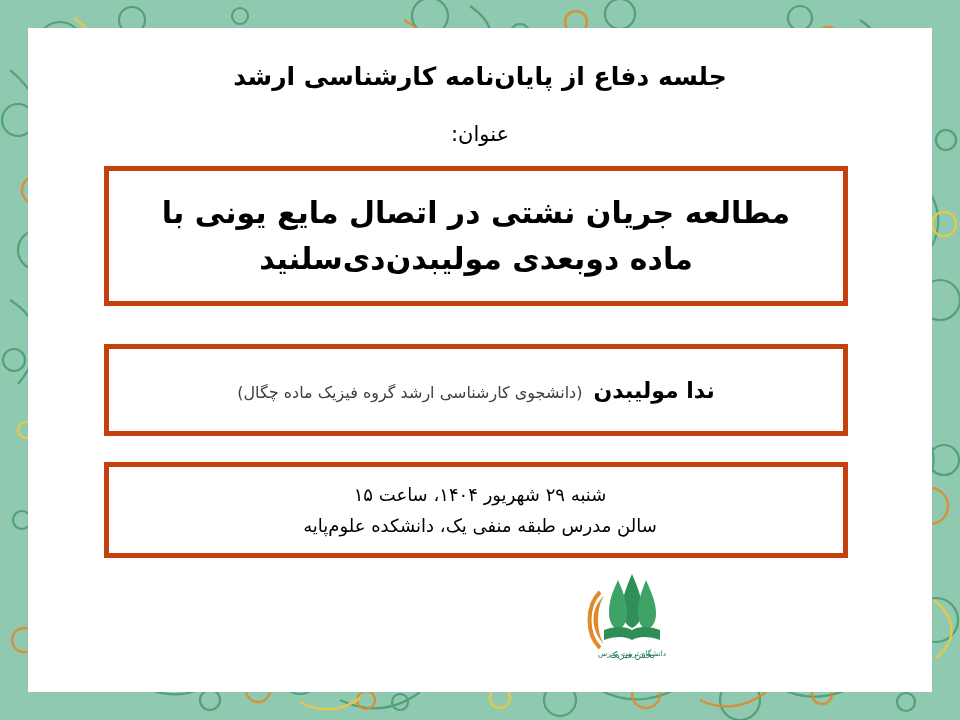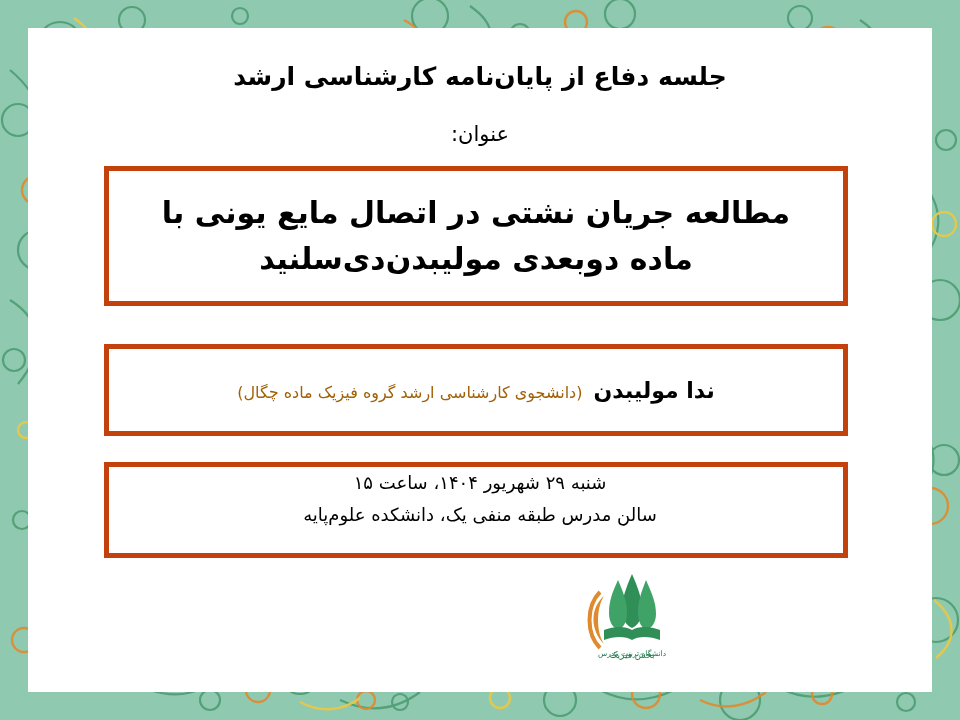--- a/index.html
+++ b/index.html
@@ -108,30 +108,31 @@
     text-align: center;
     white-space: nowrap;
   }
   .author-name {
     font-size: 22px;
     font-weight: bold;
     color: #000000;
   }
   .author-affil {
     font-size: 16px;
-    color: #a16207;
+    color: #404040;
     margin-right: 6px;
   }
 
   .box-when {
     left: 104px;
     top: 462px;
     width: 744px;
     height: 96px;
     display: flex;
+    align-items: center;
     justify-content: center;
     padding-left: 8px;
   }
   .when-text {
     font-size: 18px;
     line-height: 1.75;
     text-align: center;
     color: #000000;
   }
 

